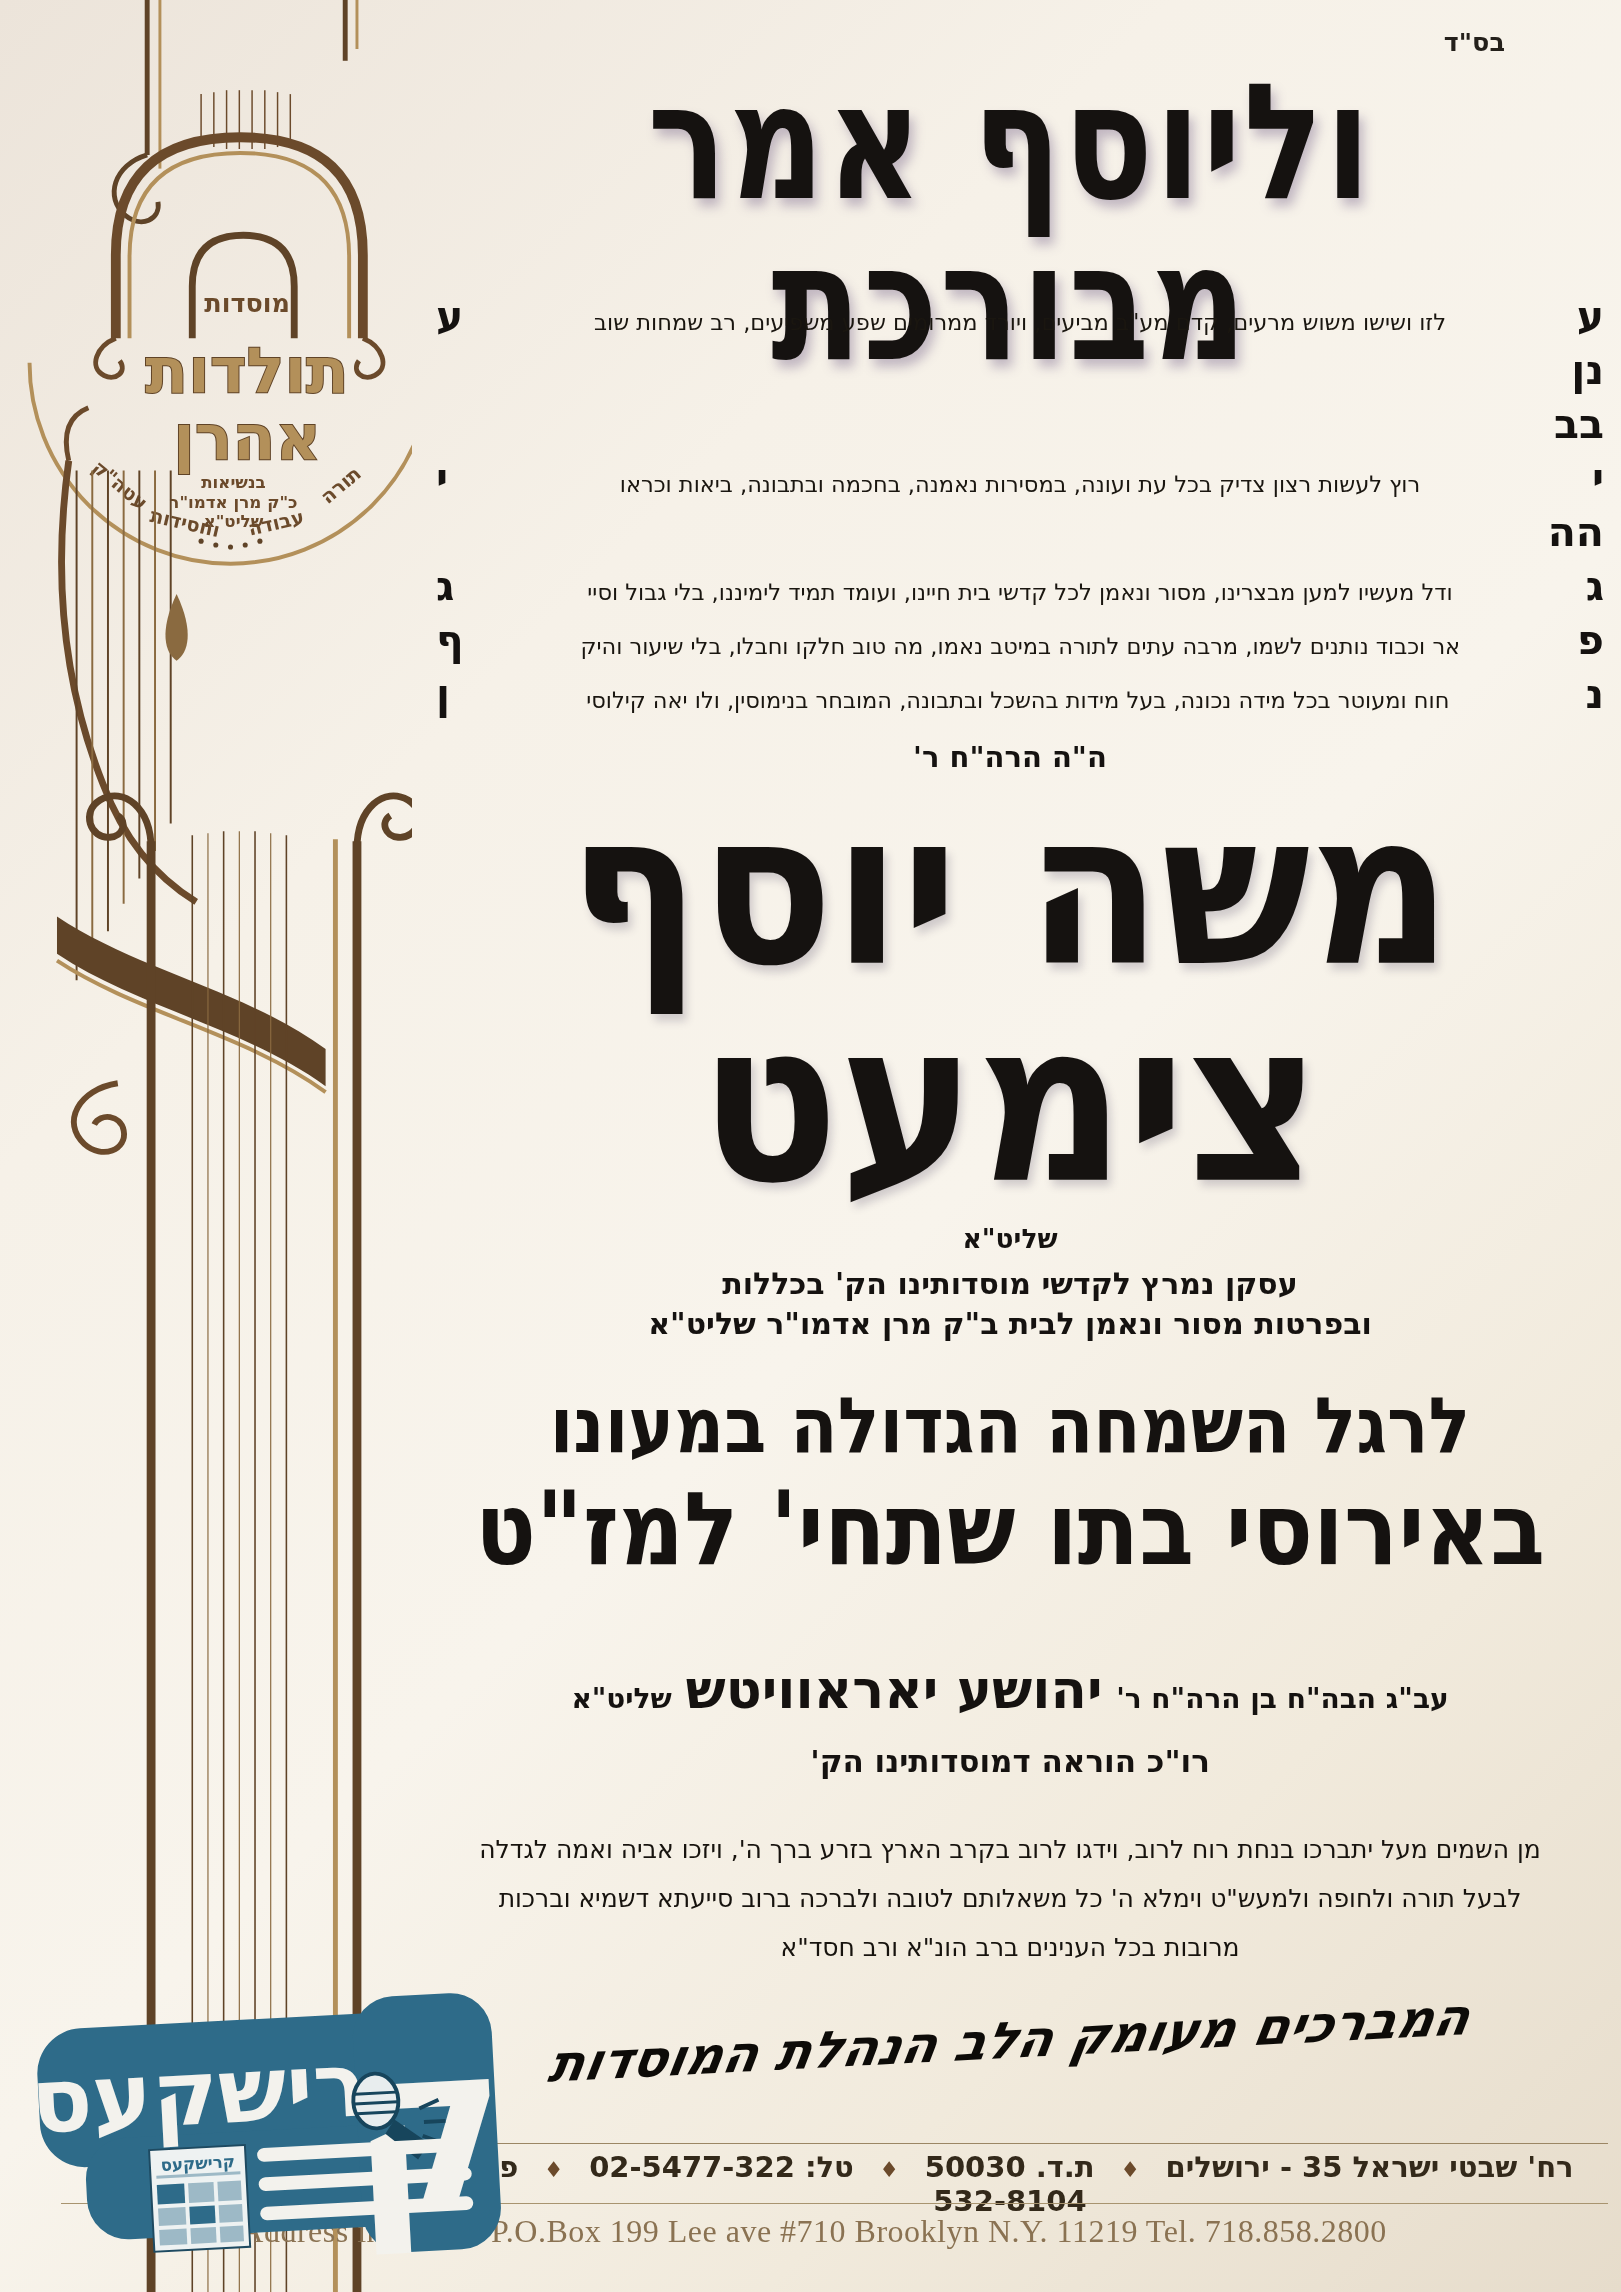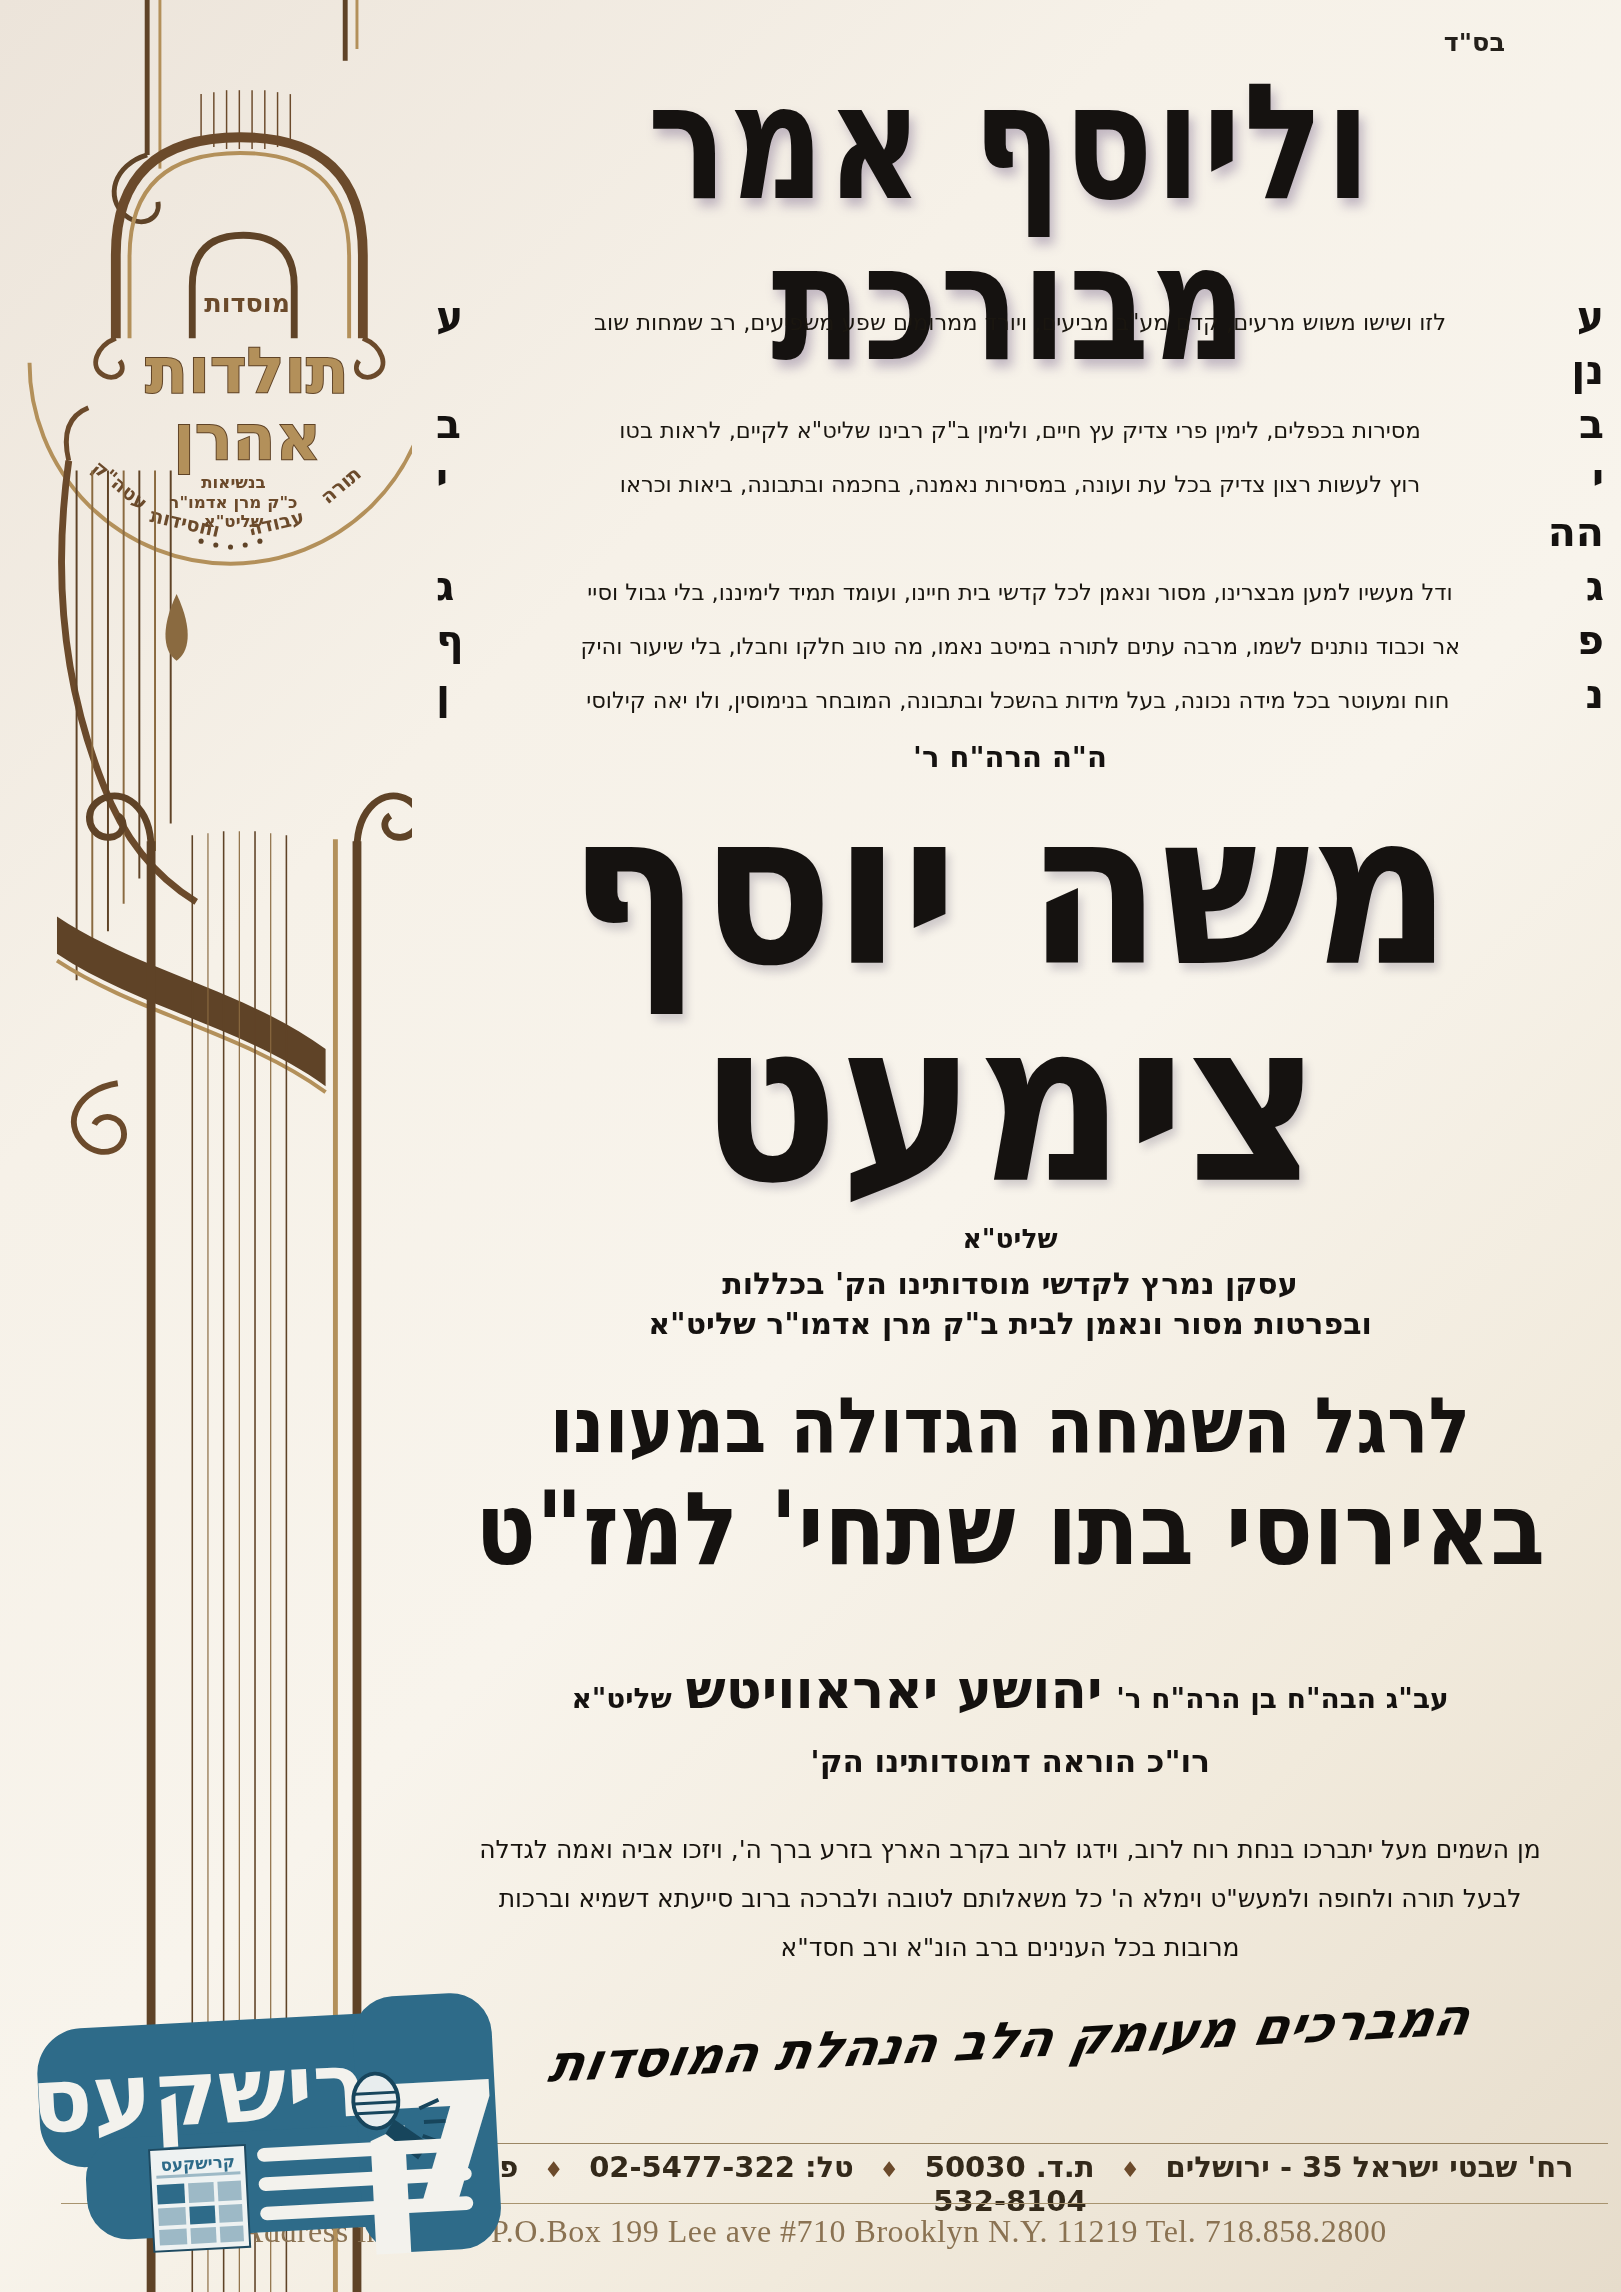--- a/index.html
+++ b/index.html
@@ -145,21 +145,20 @@
       <span class="cap">ע</span>
       <span class="mid">לזו ושישו משוש מרעים, קדם מע"ב מביעים, ויורד ממרומים שפע משפיעים, רב שמחות שוב</span>
       <span class="cap">ע</span>
     </div>
     <div class="intro-line">
       <span class="cap">נ</span>
       <span class="cap">ן</span>
     </div>
     <div class="intro-line">
       <span class="cap">ב</span>
-      <span class="mid">מסירות בכפלים, לימין פרי צדיק עץ חיים, ולימין ב"ק רבינו שליט"א לקיים, לראות בטו</span>
       <span class="cap">ב</span>
     </div>
     <div class="intro-line">
       <span class="cap">י</span>
       <span class="mid">רוץ לעשות רצון צדיק בכל עת ועונה, במסירות נאמנה, בחכמה ובתבונה, ביאות וכראו</span>
       <span class="cap">י</span>
     </div>
     <div class="intro-line">
       <span class="cap">ה</span>
       <span class="cap">ה</span>

